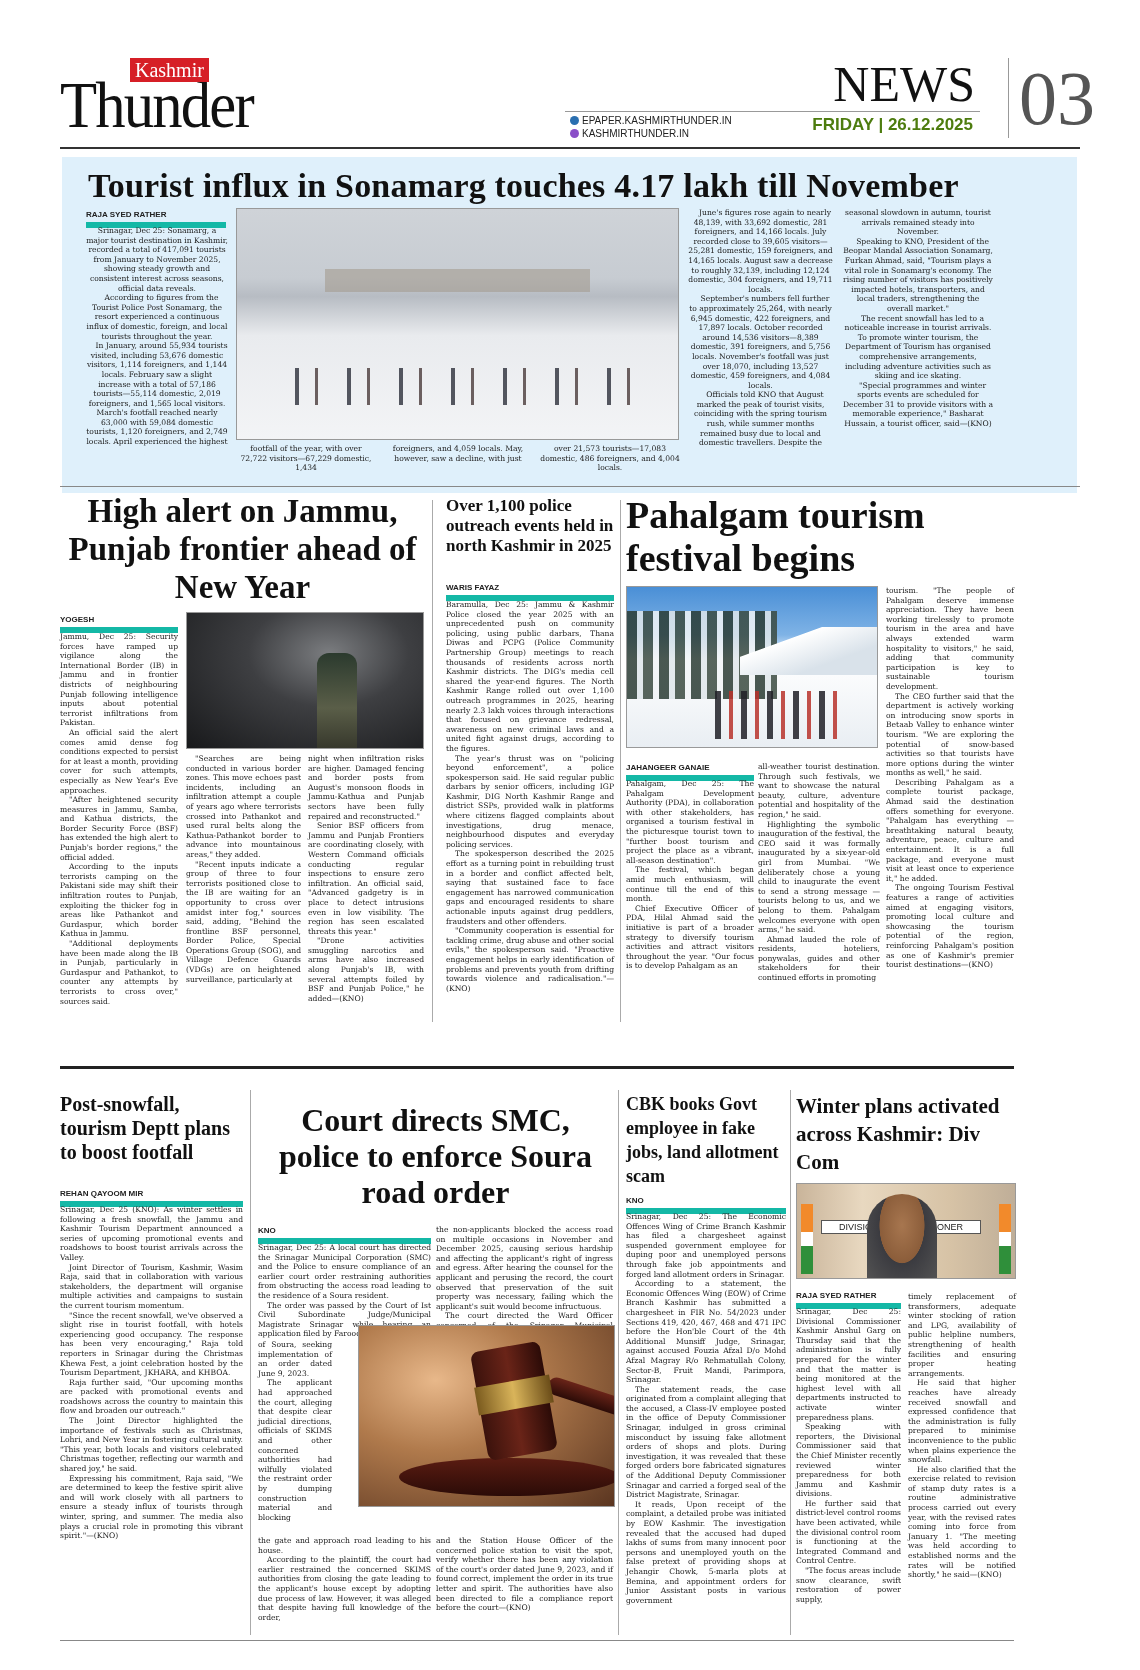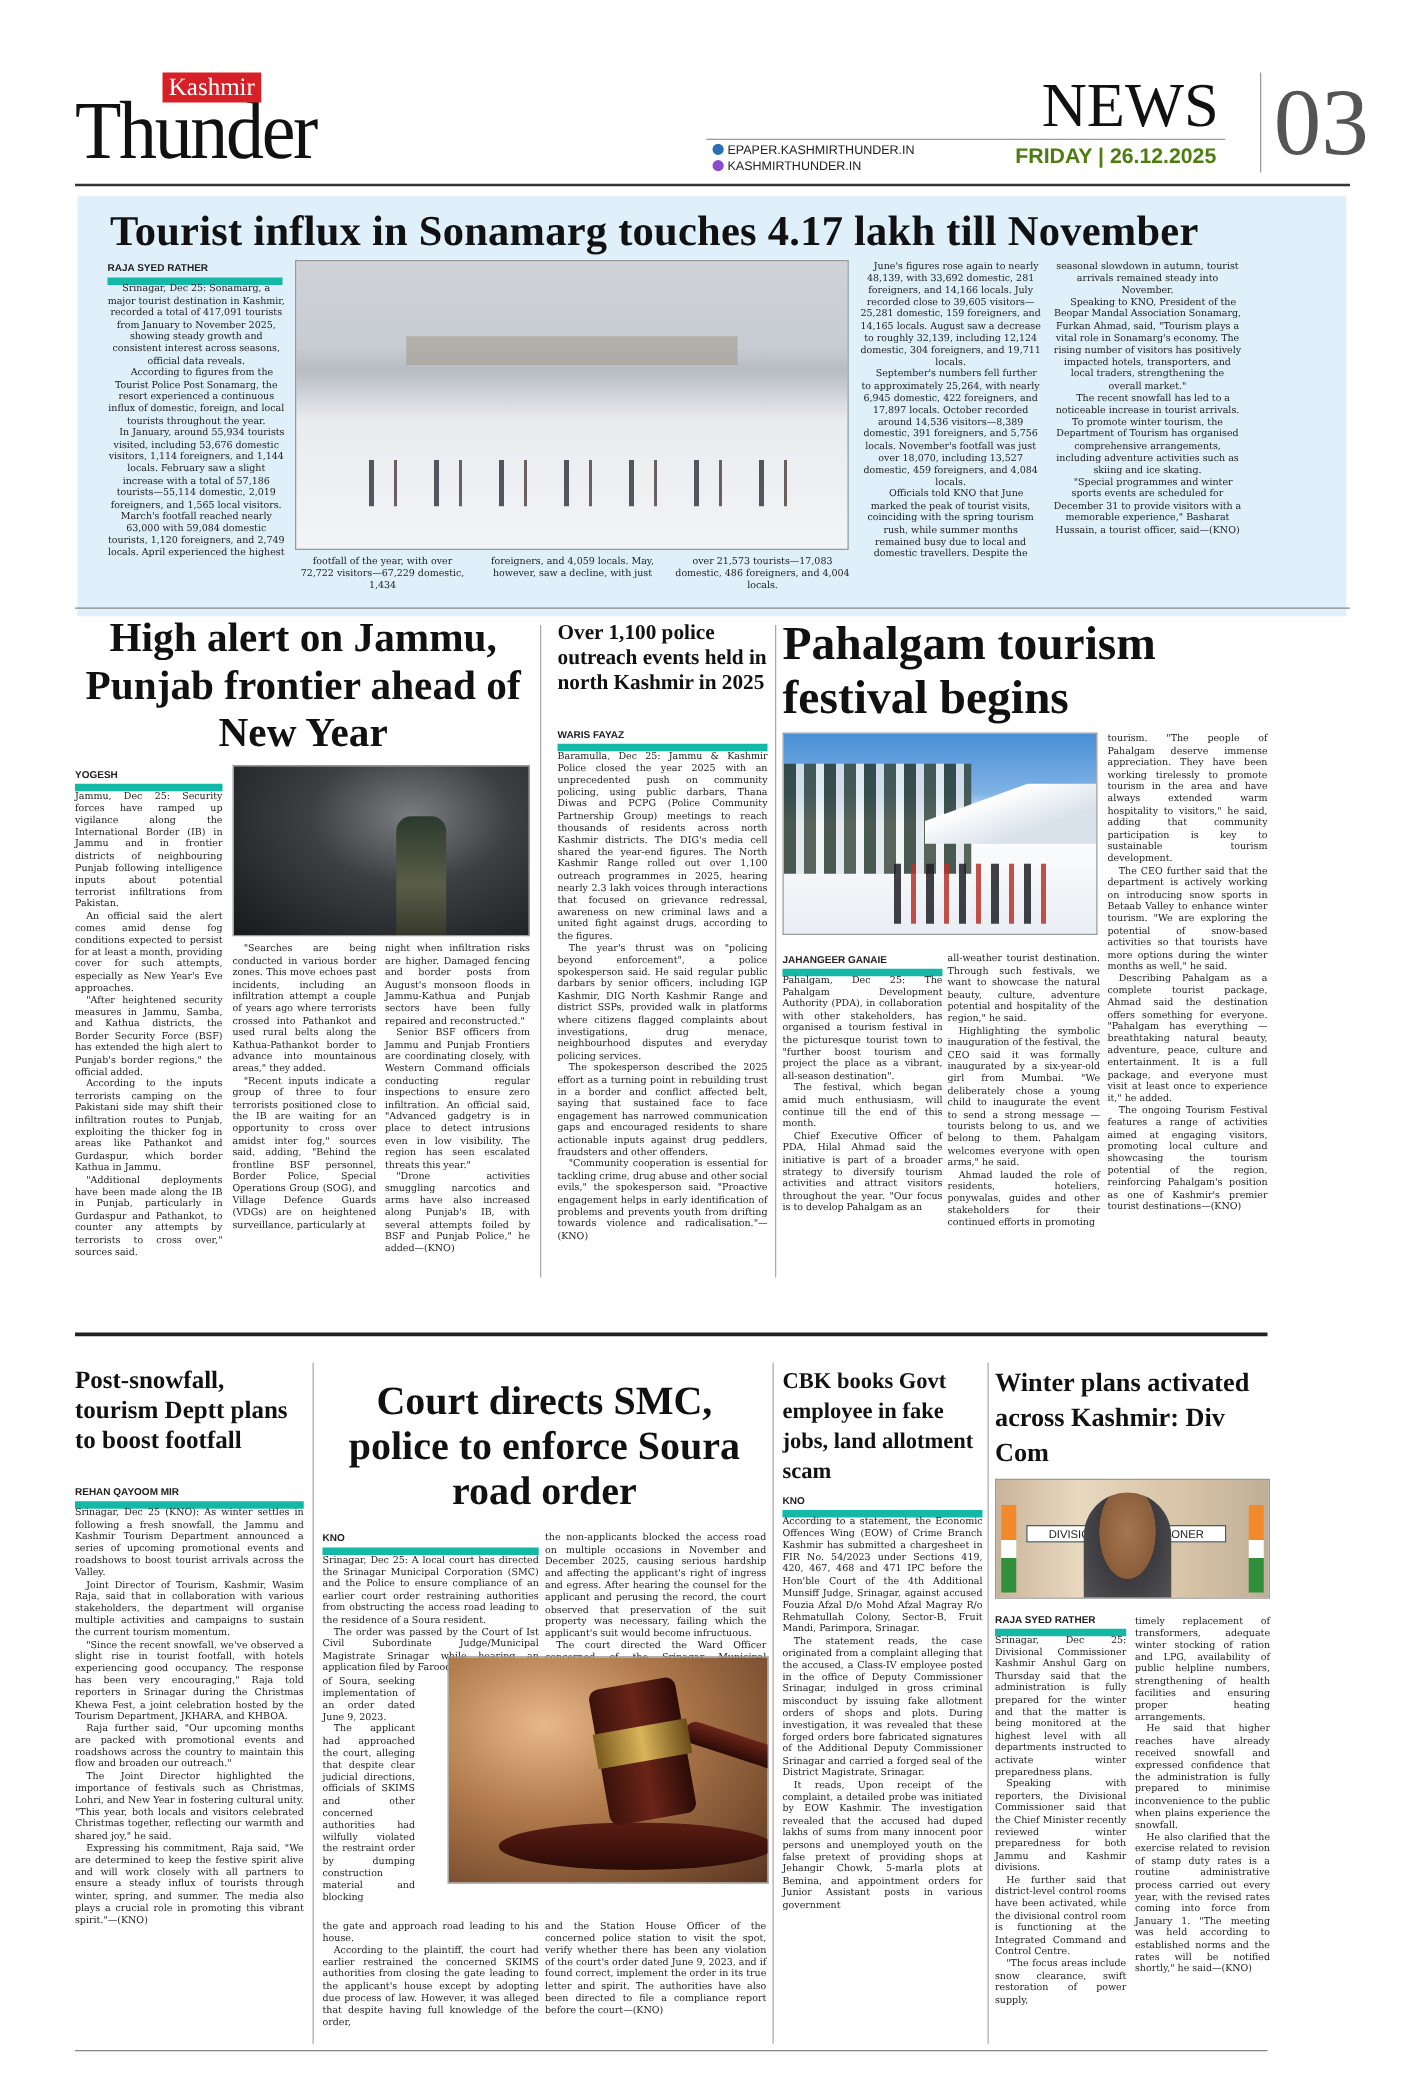--- a/index.html
+++ b/index.html
@@ -77,21 +77,21 @@
 <div class="abs photo snow-photo" style="left:236px;top:208px;width:443px;height:232px;">
   <div class="sheds"></div>
   <div class="people"></div>
 </div>
 <div class="abs col" style="left:236px;top:444px;width:140px;">footfall of the year, with over 72,722 visitors—67,229 domestic, 1,434</div>
 <div class="abs col" style="left:388px;top:444px;width:140px;">foreigners, and 4,059 locals. May, however, saw a decline, with just</div>
 <div class="abs col" style="left:540px;top:444px;width:140px;">over 21,573 tourists—17,083 domestic, 486 foreigners, and 4,004 locals.</div>
 <div class="abs col" style="left:688px;top:208px;width:145px;">
   <p style="text-indent:9px">June's figures rose again to nearly 48,139, with 33,692 domestic, 281 foreigners, and 14,166 locals. July recorded close to 39,605 visitors—25,281 domestic, 159 foreigners, and 14,165 locals. August saw a decrease to roughly 32,139, including 12,124 domestic, 304 foreigners, and 19,711 locals.</p>
   <p>September's numbers fell further to approximately 25,264, with nearly 6,945 domestic, 422 foreigners, and 17,897 locals. October recorded around 14,536 visitors—8,389 domestic, 391 foreigners, and 5,756 locals. November's footfall was just over 18,070, including 13,527 domestic, 459 foreigners, and 4,084 locals.</p>
-  <p>Officials told KNO that June marked the peak of tourist visits, coinciding with the spring tourism rush, while summer months remained busy due to local and domestic travellers. Despite the</p>
+  <p>Officials told KNO that August marked the peak of tourist visits, coinciding with the spring tourism rush, while summer months remained busy due to local and domestic travellers. Despite the</p>
 </div>
 <div class="abs col" style="left:843px;top:208px;width:150px;">
   <p>seasonal slowdown in autumn, tourist arrivals remained steady into November.</p>
   <p>Speaking to KNO, President of the Beopar Mandal Association Sonamarg, Furkan Ahmad, said, "Tourism plays a vital role in Sonamarg's economy. The rising number of visitors has positively impacted hotels, transporters, and local traders, strengthening the overall market."</p>
   <p>The recent snowfall has led to a noticeable increase in tourist arrivals. To promote winter tourism, the Department of Tourism has organised comprehensive arrangements, including adventure activities such as skiing and ice skating.</p>
   <p>"Special programmes and winter sports events are scheduled for December 31 to provide visitors with a memorable experience," Basharat Hussain, a tourist officer, said—(KNO)</p>
 </div>
 
 <div class="abs hrule-thin" style="left:60px;top:486px;width:1020px;"></div>
 
@@ -195,20 +195,21 @@
 </div>
 <div class="abs col just" style="left:436px;top:1536px;width:177px;">
   <p>and the Station House Officer of the concerned police station to visit the spot, verify whether there has been any violation of the court's order dated June 9, 2023, and if found correct, implement the order in its true letter and spirit. The authorities have also been directed to file a compliance report before the court—(KNO)</p>
 </div>
 
 <div class="abs vline" style="left:618px;top:1090px;height:545px;"></div>
 
 <div class="abs head-serif" style="left:626px;top:1092px;width:160px;font-size:18px;line-height:24px;">CBK books Govt employee in fake jobs, land allotment scam</div>
 <div class="abs byline" style="left:626px;top:1195px;width:160px;">KNO</div>
 <div class="abs col just" style="left:626px;top:1212px;width:160px;">
+  <p>Srinagar, Dec 25: The Economic Offences Wing of Crime Branch Kashmir has filed a chargesheet against suspended government employee for duping poor and unemployed persons through fake job appointments and forged land allotment orders in Srinagar.</p>
   <p>According to a statement, the Economic Offences Wing (EOW) of Crime Branch Kashmir has submitted a chargesheet in FIR No. 54/2023 under Sections 419, 420, 467, 468 and 471 IPC before the Hon'ble Court of the 4th Additional Munsiff Judge, Srinagar, against accused Fouzia Afzal D/o Mohd Afzal Magray R/o Rehmatullah Colony, Sector-B, Fruit Mandi, Parimpora, Srinagar.</p>
   <p>The statement reads, the case originated from a complaint alleging that the accused, a Class-IV employee posted in the office of Deputy Commissioner Srinagar, indulged in gross criminal misconduct by issuing fake allotment orders of shops and plots. During investigation, it was revealed that these forged orders bore fabricated signatures of the Additional Deputy Commissioner Srinagar and carried a forged seal of the District Magistrate, Srinagar.</p>
   <p>It reads, Upon receipt of the complaint, a detailed probe was initiated by EOW Kashmir. The investigation revealed that the accused had duped lakhs of sums from many innocent poor persons and unemployed youth on the false pretext of providing shops at Jehangir Chowk, 5-marla plots at Bemina, and appointment orders for Junior Assistant posts in various government</p>
 </div>
 
 <div class="abs vline" style="left:790px;top:1090px;height:545px;"></div>
 
 <div class="abs head-serif" style="left:796px;top:1092px;width:220px;font-size:21px;line-height:28px;">Winter plans activated across Kashmir: Div Com</div>
 <div class="abs photo divcom-photo" style="left:796px;top:1183px;width:220px;height:96px;">
   <div class="flag" style="left:4px;"></div>

